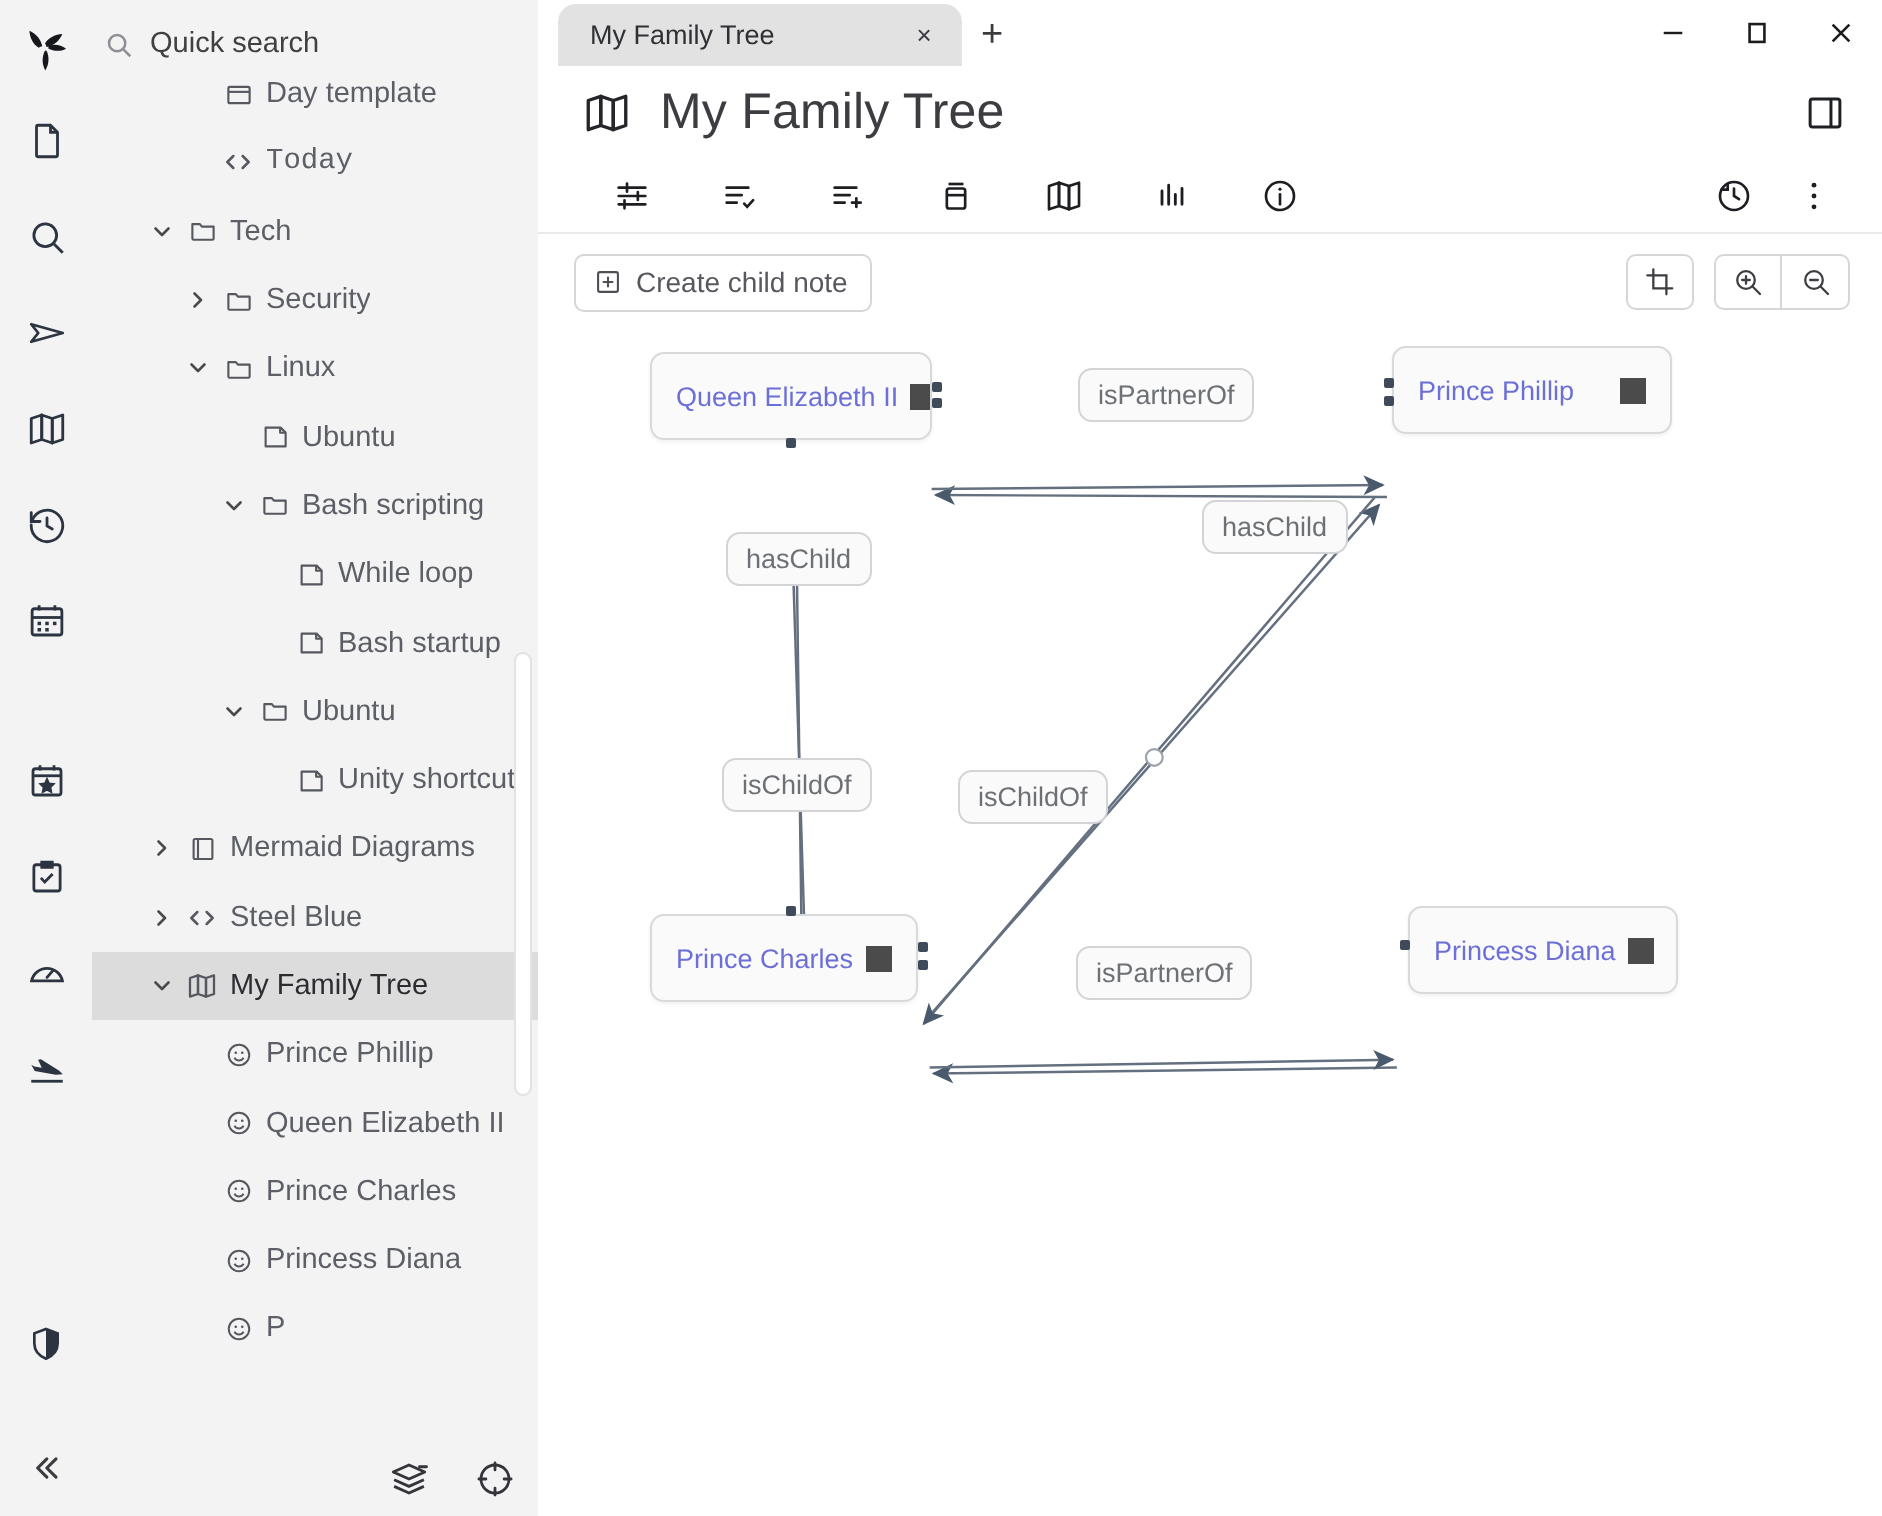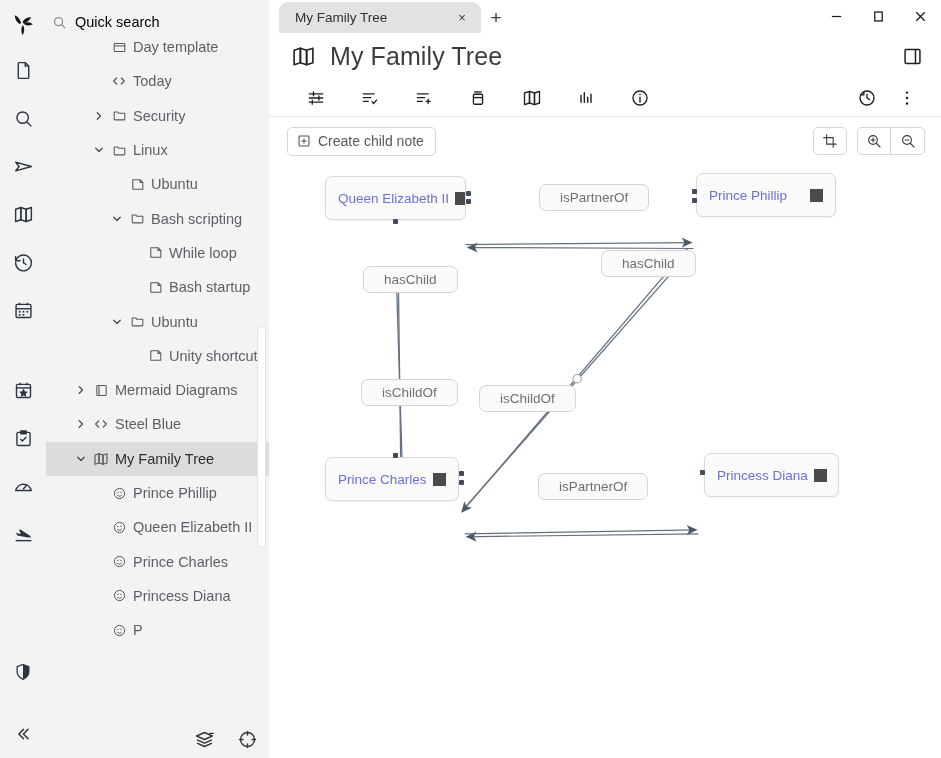--- a/index.html
+++ b/index.html
@@ -38,21 +38,21 @@
     position: relative;
     overflow: hidden;
   }
   #quick-search {
     height: 44px;
     display: flex; align-items: center;
     padding-left: 6px;
     gap: 8px;
   }
   #quick-search .qs-text {
-    font-size: 14.5px; color: #000000; text-align: center;
+    font-size: 14.5px; color: #404040; text-align: center;
   }
   #tree {
     position: absolute;
     top: 30px; left: 0; right: 0; bottom: 0;
     overflow: hidden;
   }
   .tree-row {
     height: 34.3px;
     display: flex; align-items: center;
     font-size: 14.5px;
@@ -249,21 +249,21 @@
     z-index: 4;
   }
 
   .elabel {
     position: absolute;
     background: #fafafa;
     border: 1px solid #d4d4d6;
     border-radius: 7px;
     font-size: 13.5px;
     color: #6d7075;
-    padding: 5px 20px;
+    padding: 5px 9px;
     white-space: nowrap;
     z-index: 4;
     cursor: pointer;
   }
 </style>
 </head>
 <body>
 
 <div id="icon-rail">
   <div class="rail-logo">
@@ -382,29 +382,42 @@
       <div class="tree-row" style="padding-left: 44px;">
         <span class="twisty"></span>
         <span class="ticon">
           <svg width="15" height="15" viewBox="0 0 24 24" fill="none" stroke="currentColor" stroke-width="1.7">
             <rect x="3.5" y="5.5" width="17" height="13" rx="1.2"></rect>
             <path d="M3.5 9.5h17"></path>
           </svg>
         </span>
         <span class="tl">Day template</span>
       </div>
-      <div class="tree-row" style="padding-left: 44px;">
+      <div class="tree-row" style="padding-left: 44px; font-family: Liberation Mono, monospace;">
         <span class="twisty"></span>
         <span class="ticon">
           <svg width="16" height="16" viewBox="0 0 24 24" fill="none" stroke="currentColor" stroke-width="1.9" stroke-linecap="round" stroke-linejoin="round">
             <path d="M8.5 7.5L4 12l4.5 4.5"></path>
             <path d="M15.5 7.5L20 12l-4.5 4.5"></path>
           </svg>
         </span>
         <span class="tl">Today</span>
+      </div>
+      <div class="tree-row" style="padding-left: 26px;">
+        <span class="twisty">
+          <svg width="12" height="12" viewBox="0 0 24 24" fill="none" stroke="currentColor" stroke-width="2.6" stroke-linecap="round" stroke-linejoin="round">
+            <path d="M5.5 8.5L12 15l6.5-6.5"></path>
+          </svg>
+        </span>
+        <span class="ticon">
+          <svg width="15" height="15" viewBox="0 0 24 24" fill="none" stroke="currentColor" stroke-width="1.7" stroke-linejoin="round">
+            <path d="M3.5 6.5h6l1.6 2h9.4v9.5a1 1 0 0 1-1 1H4.5a1 1 0 0 1-1-1z"></path>
+          </svg>
+        </span>
+        <span class="tl">Tech</span>
       </div>
       <div class="tree-row" style="padding-left: 44px;">
         <span class="twisty">
           <svg width="12" height="12" viewBox="0 0 24 24" fill="none" stroke="currentColor" stroke-width="2.6" stroke-linecap="round" stroke-linejoin="round">
             <path d="M8.5 5.5L15 12l-6.5 6.5"></path>
           </svg>
         </span>
         <span class="ticon">
           <svg width="15" height="15" viewBox="0 0 24 24" fill="none" stroke="currentColor" stroke-width="1.7" stroke-linejoin="round">
             <path d="M3.5 6.5h6l1.6 2h9.4v9.5a1 1 0 0 1-1 1H4.5a1 1 0 0 1-1-1z"></path>

